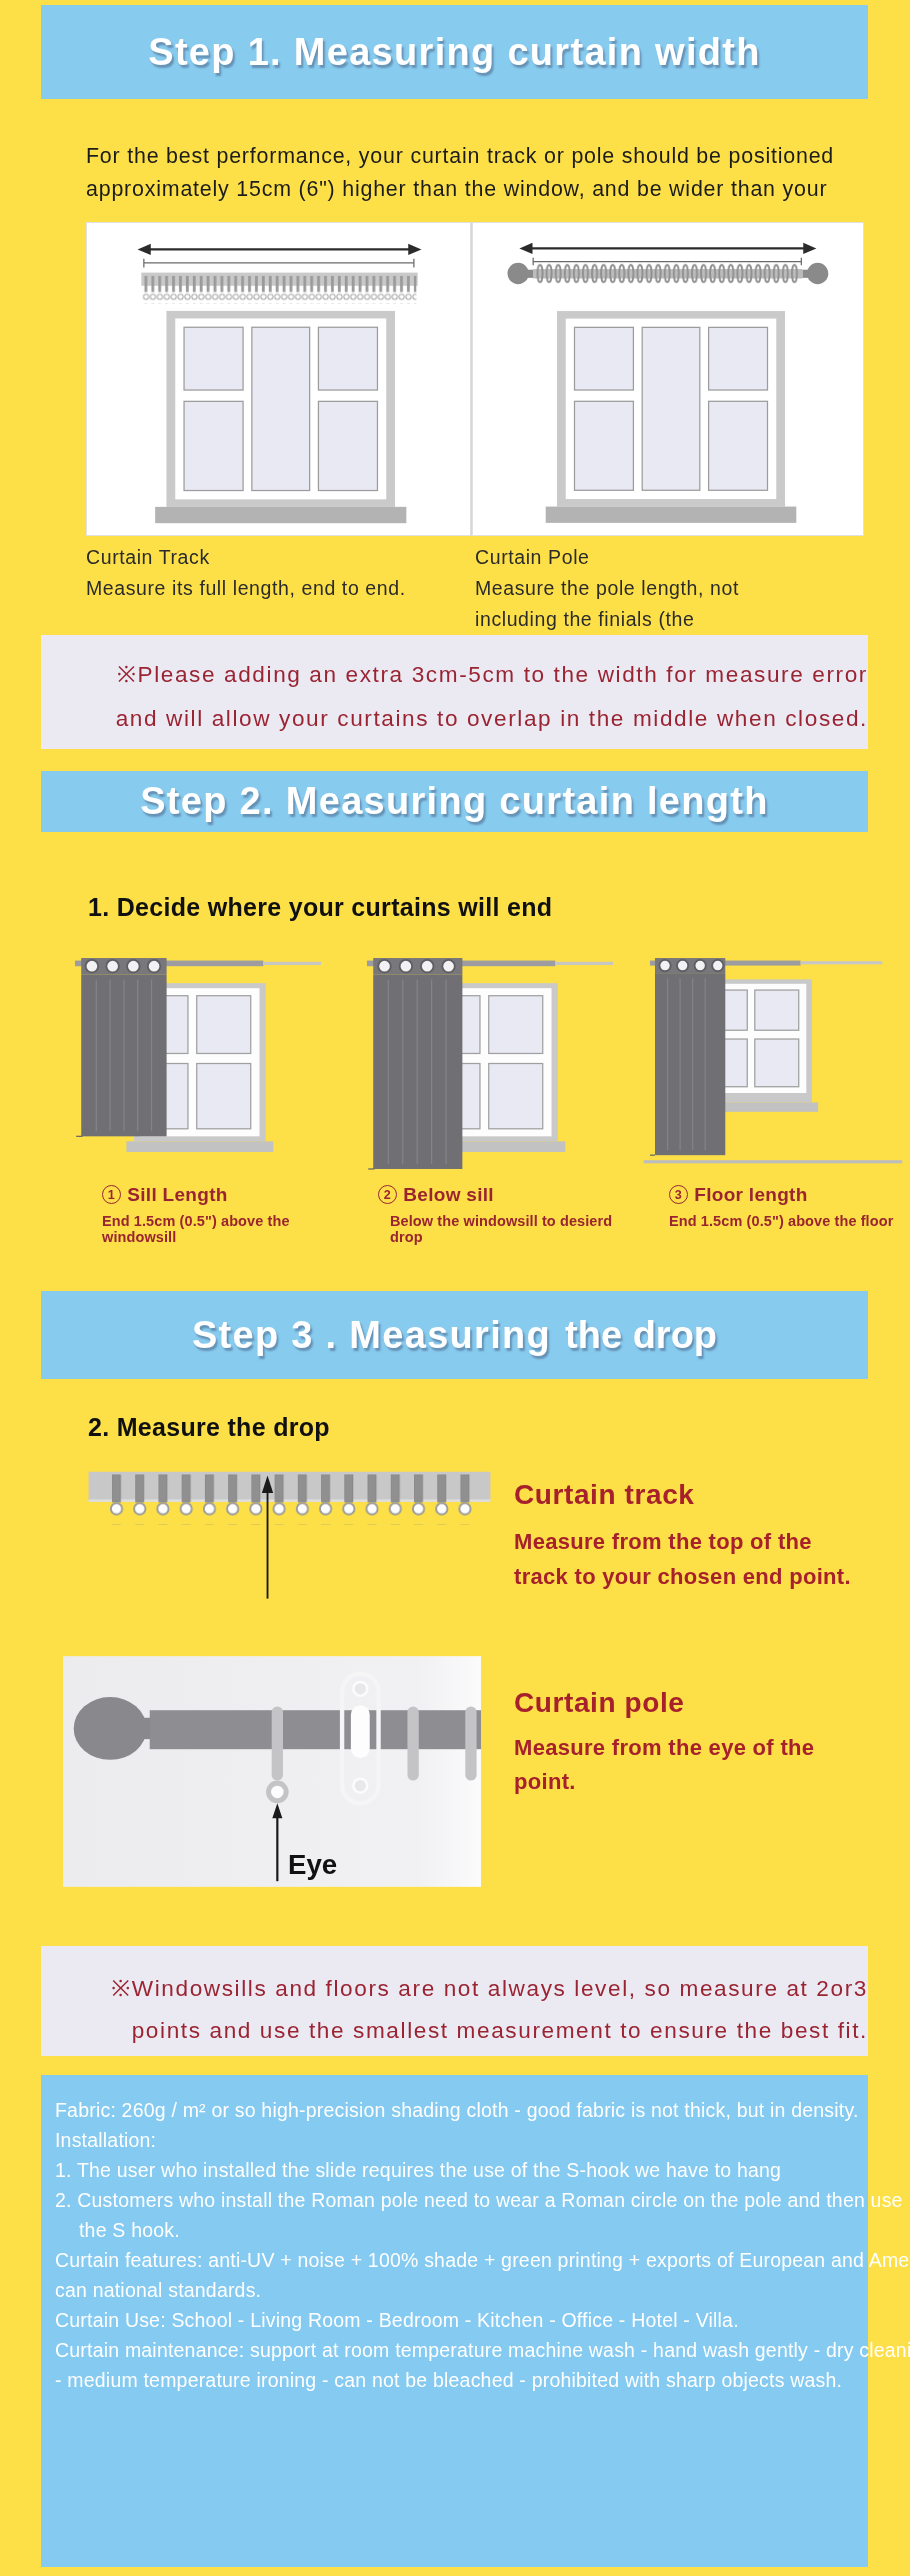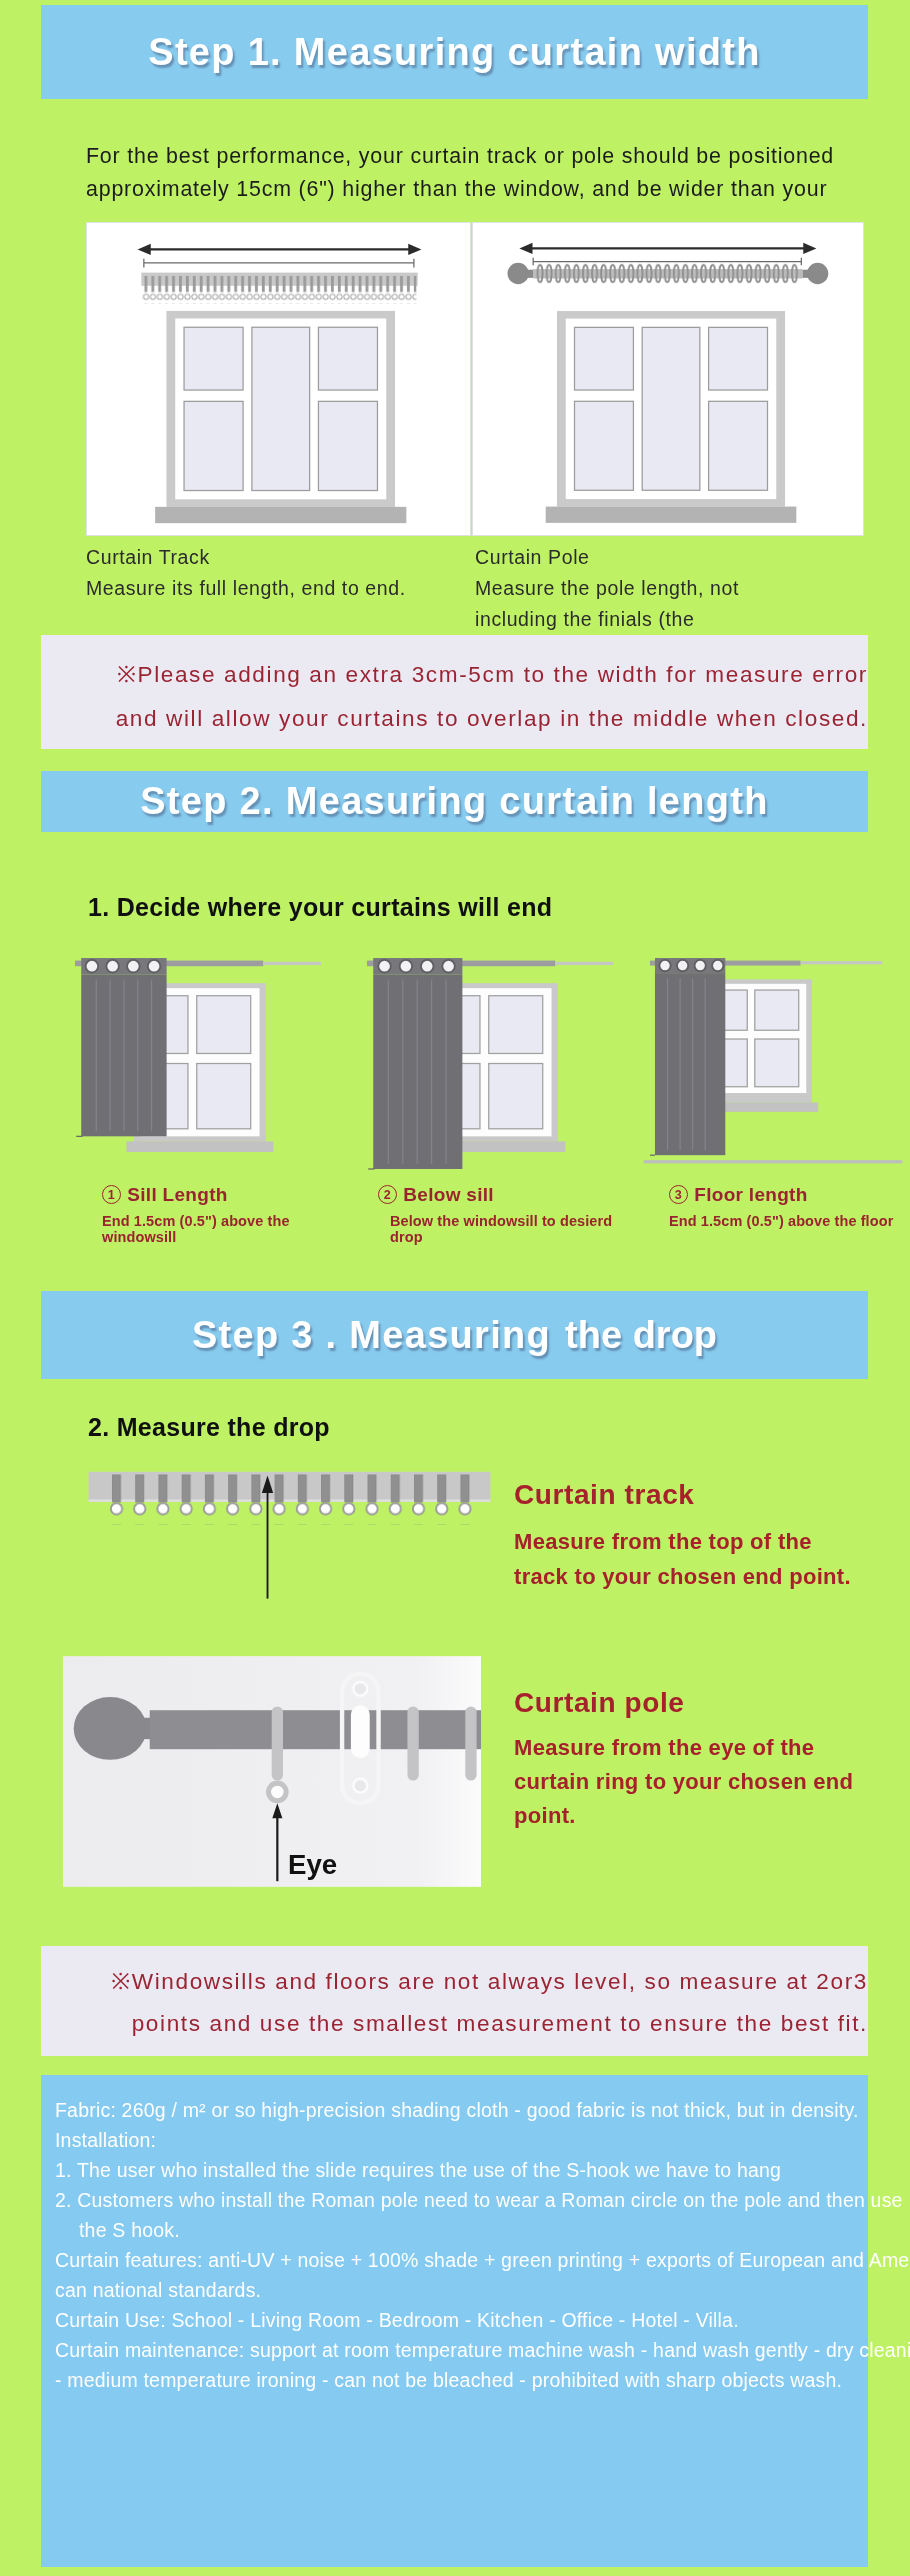--- a/index.html
+++ b/index.html
@@ -1,21 +1,21 @@
 <!DOCTYPE html>
 <html style="--banner_blue: #87CBEF; --info_blue: #85CAF0; --note_bg: #EBEAF3; --note_text: #9B2433; --accent_red: #A6212B;font-size:10px"><head>
 <meta charset="utf-8">
 <style>
   :root{
     --banner_blue:#87CBEF; --info_blue:#85CAF0; --note_bg:#EBEAF3;
     --note_text:#9B2433; --accent_red:#A6212B; --text_dark:#1c1c1c;
   }
   *{box-sizing:border-box;}
   body{margin:0;background:#ffffff;font-family:"Liberation Sans",sans-serif;}
-  .page{position:relative;width:910px;height:2576px;margin:0 auto;background:#bef264;overflow:hidden;}
+  .page{position:relative;width:910px;height:2576px;margin:0 auto;background:#fde047;overflow:hidden;}
 
   .banner{position:absolute;left:41px;width:827px;background:var(--banner_blue);
     display:flex;align-items:center;justify-content:center;}
   .banner-text{font-weight:bold;color:#fff;font-size:38px;letter-spacing:1.3px;
     text-shadow:1.9px 2.5px 1.9px rgba(90,125,160,0.75);}
   .banner-sub{font-weight:bold;color:#fff;font-size:38px;margin-left:14px;letter-spacing:0px;
     text-shadow:1.9px 2.5px 1.9px rgba(90,125,160,0.75);}
 
   .intro{position:absolute;left:86px;top:140px;font-size:21.4px;line-height:33px;
     letter-spacing:0.8px;color:var(--text_dark);}
@@ -23,21 +23,21 @@
   .diagram-box{position:absolute;top:222px;height:314px;background:#fff;border:0.6px solid #e0e0e0;}
   .box-left{left:86px;width:385px;}
   .box-right{left:472px;width:392px;}
 
   .caption{position:absolute;top:542px;font-size:19.5px;color:#2b2b2b;line-height:31px;letter-spacing:0.6px;}
   .cap-left{left:86px;} .cap-right{left:475px;}
 
   .note{position:absolute;left:41px;width:827px;background:var(--note_bg);color:var(--note_text);
     text-align:right;font-size:22.6px;letter-spacing:1.6px;}
   .note1{top:635px;height:114px;padding-top:17.6px;line-height:44px;}
-  .note2{top:1946px;height:110px;padding-top:15px;line-height:42px;}
+  .note2{top:1946px;height:110px;padding-top:22px;line-height:42px;}
 
   .h-black{position:absolute;font-size:25px;font-weight:bold;color:#101010;letter-spacing:0.3px;}
 
   .fig{position:absolute;top:948px;width:289px;}
   .fig-label{display:flex;align-items:center;font-size:19px;font-weight:bold;
     color:#9A2430;margin-top:7.5px;letter-spacing:0.3px;}
   .circ{display:inline-flex;width:19px;height:19px;border:1.3px solid #9A2430;border-radius:50%;
     align-items:center;justify-content:center;font-size:12.6px;margin-right:6.3px;flex:0 0 auto;}
   .fig-desc{font-size:14.5px;font-weight:bold;color:#9A2430;margin-top:7.5px;letter-spacing:0.1px;}
 
@@ -307,21 +307,20 @@
       <circle cx="341" cy="216" r="14" fill="#fdfdfd" stroke="#c4c4c7" stroke-width="8"></circle>
       <polygon points="341,234 333,258 349,258" fill="#1a1a1a"></polygon>
       <line x1="341" y1="254" x2="341" y2="358" stroke="#1a1a1a" stroke-width="3.5"></line>
       <text x="358" y="346" font-size="44" font-weight="bold" fill="#111111">Eye</text>
     </svg>
   </div>
 
   <div class="red-h3" style="left:514px;top:1687px;">Curtain pole</div>
   <div class="red-body" style="left:514px;top:1731px;line-height:34px;">
     <div>Measure from the eye of the</div>
-    <div>curtain ring to your chosen end</div>
     <div>point.</div>
   </div>
 
   <div class="note note2">
     <div>※Windowsills and floors are not always level, so measure at 2or3</div>
     <div>points and use the smallest measurement to ensure the best fit.</div>
   </div>
 
   <div class="info">
     <div class="info-line">Fabric: 260g / m² or so high-precision shading cloth - good fabric is not thick, but in density.</div>

